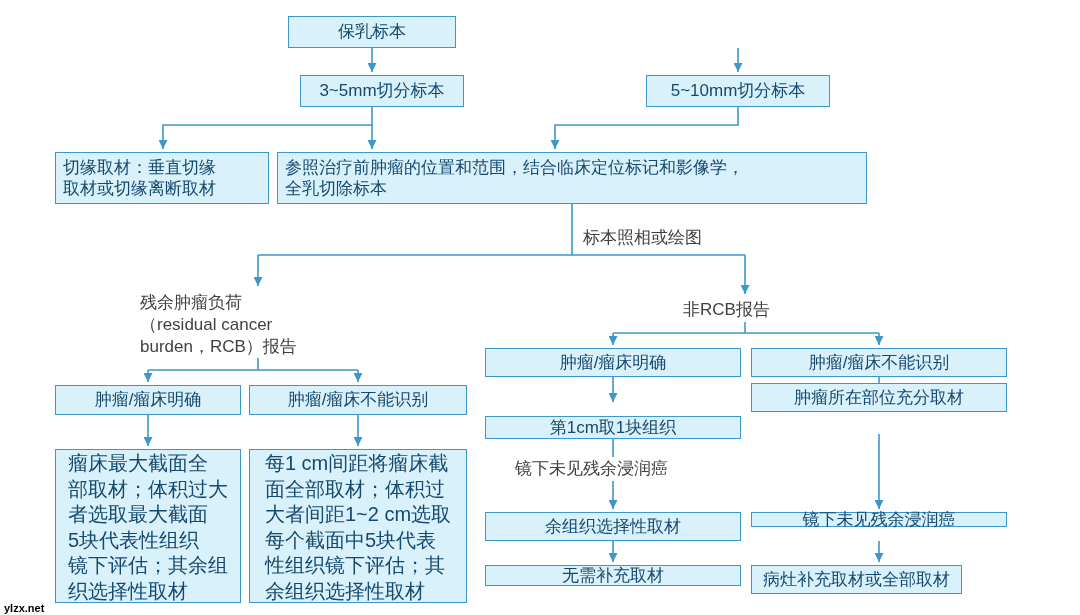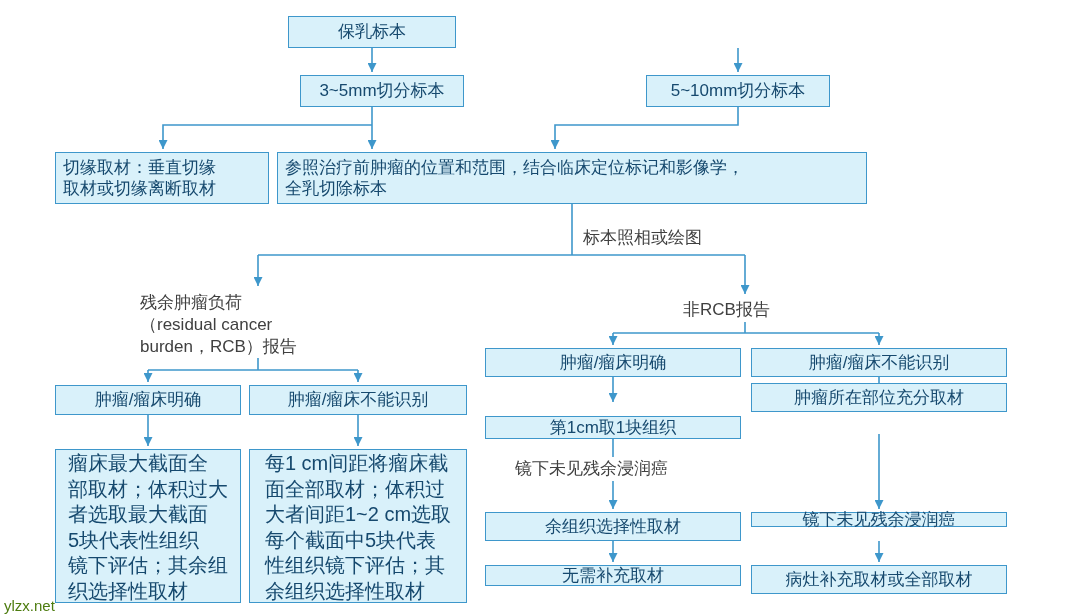--- a/index.html
+++ b/index.html
@@ -11,21 +11,21 @@
     position:absolute;box-sizing:border-box;
     background:#d9f1fa;border:1.6px solid #3e97cb;color:#16496e;
     display:flex;align-items:center;justify-content:center;
     text-align:left;font-size:17px;line-height:1.25;white-space:pre-line;
   }
   .box.al{justify-content:flex-start;text-align:left;padding:2px 7px;font-family:Liberation Serif, serif;}
   .box.detail{font-size:20px;line-height:25.5px;align-items:flex-start;text-align:left;padding:1px 5px;}
   .lbl{position:absolute;color:#404040;font-size:17px;white-space:pre-line;line-height:22px;}
   .lbl.c{text-align:left;}
   .lbl.bg{background:#ffffff;padding:1px 3px;}
-  .wm{position:absolute;left:4px;bottom:1px;color:#4d7c0f;font-size:15px;font-weight:normal;}
+  .wm{position:absolute;left:4px;bottom:1px;color:#000000;font-size:11px;font-weight:bold;}
   svg.conn{position:absolute;left:0;top:0;pointer-events:none;}
 </style>
 </head>
 <body>
 
 <div id="stage">
 
   <svg class="conn" width="1080" height="615" viewBox="0 0 1080 615">
     <defs>
       <marker id="arw" markerUnits="userSpaceOnUse" markerWidth="10" markerHeight="9" refX="9" refY="4.5" orient="auto">
@@ -100,17 +100,17 @@
 
   <div class="box" style="left:485px;top:416px;width:256px;height:23px">第1cm取1块组织</div>
   <div class="box" style="left:751px;top:383px;width:256px;height:29px">肿瘤所在部位充分取材</div>
 
   <div class="lbl c bg" style="left:512px;top:457px;width:232px">镜下未见残余浸润癌</div>
 
   <div class="box" style="left:485px;top:512px;width:256px;height:29px">余组织选择性取材</div>
   <div class="box" style="left:751px;top:512px;width:256px;height:15px">镜下未见残余浸润癌</div>
 
   <div class="box" style="left:485px;top:565px;width:256px;height:21px">无需补充取材</div>
-  <div class="box" style="left:751px;top:565px;width:256px;height:29px">病灶补充取材或全部取材</div>
+  <div class="box" style="left:751px;top:565px;width:211px;height:29px">病灶补充取材或全部取材</div>
 
   <div class="wm">ylzx.net</div>
 
 </div>
 
 </body></html>

